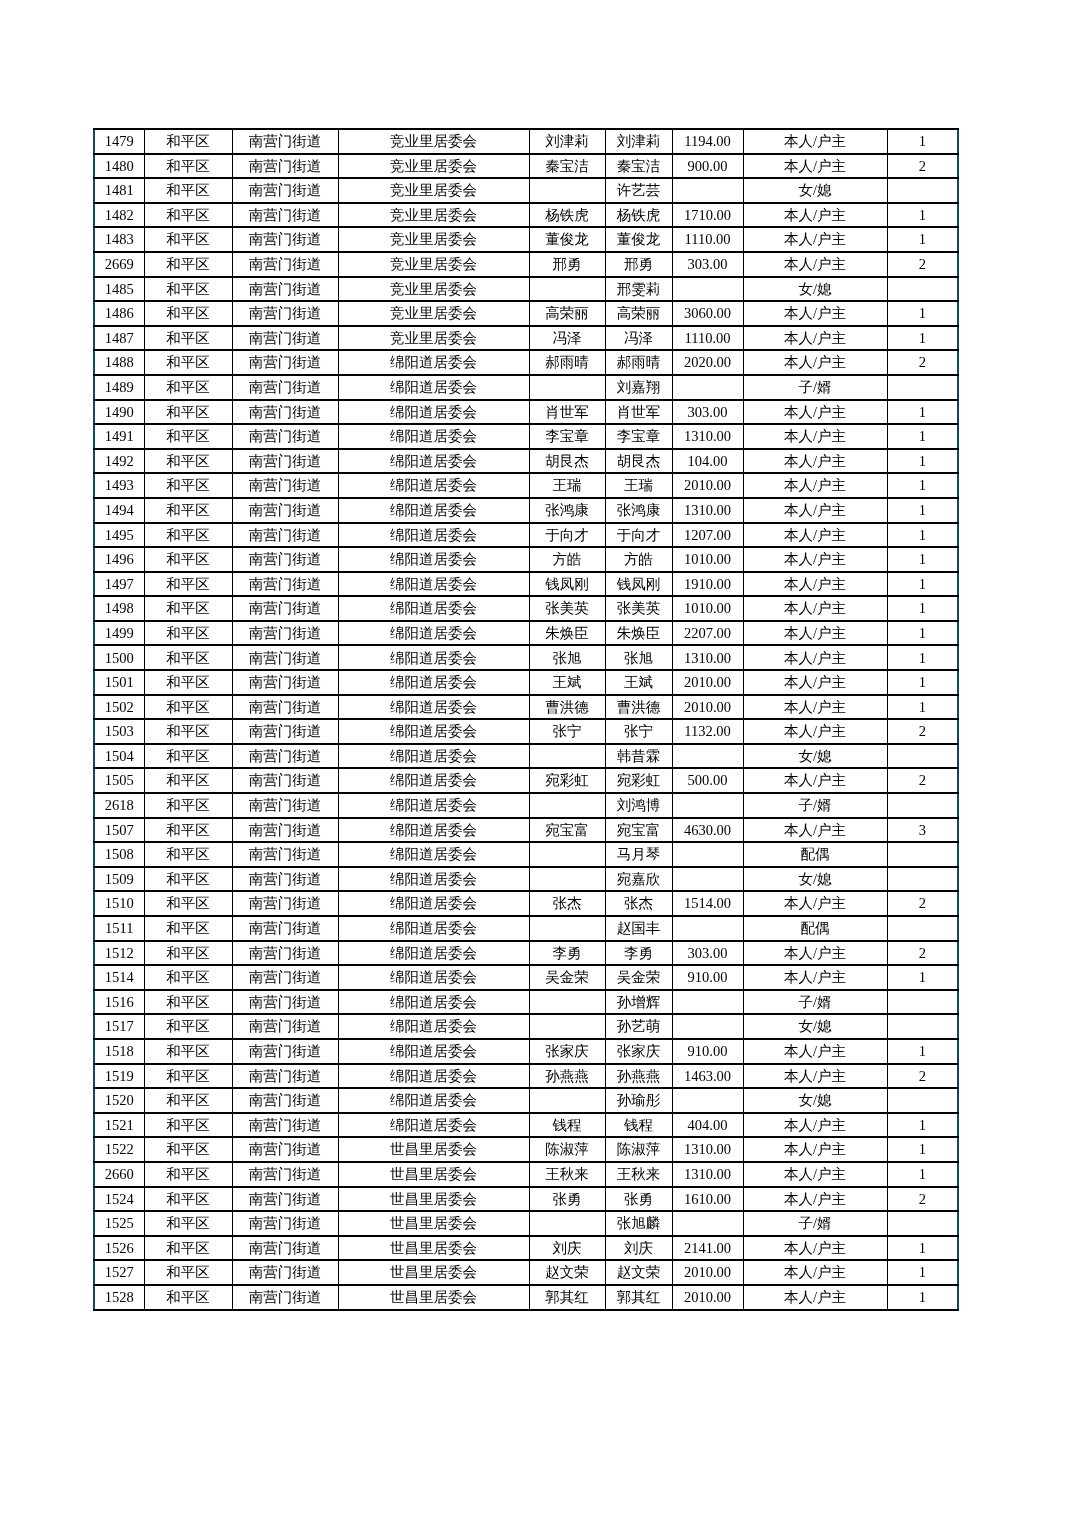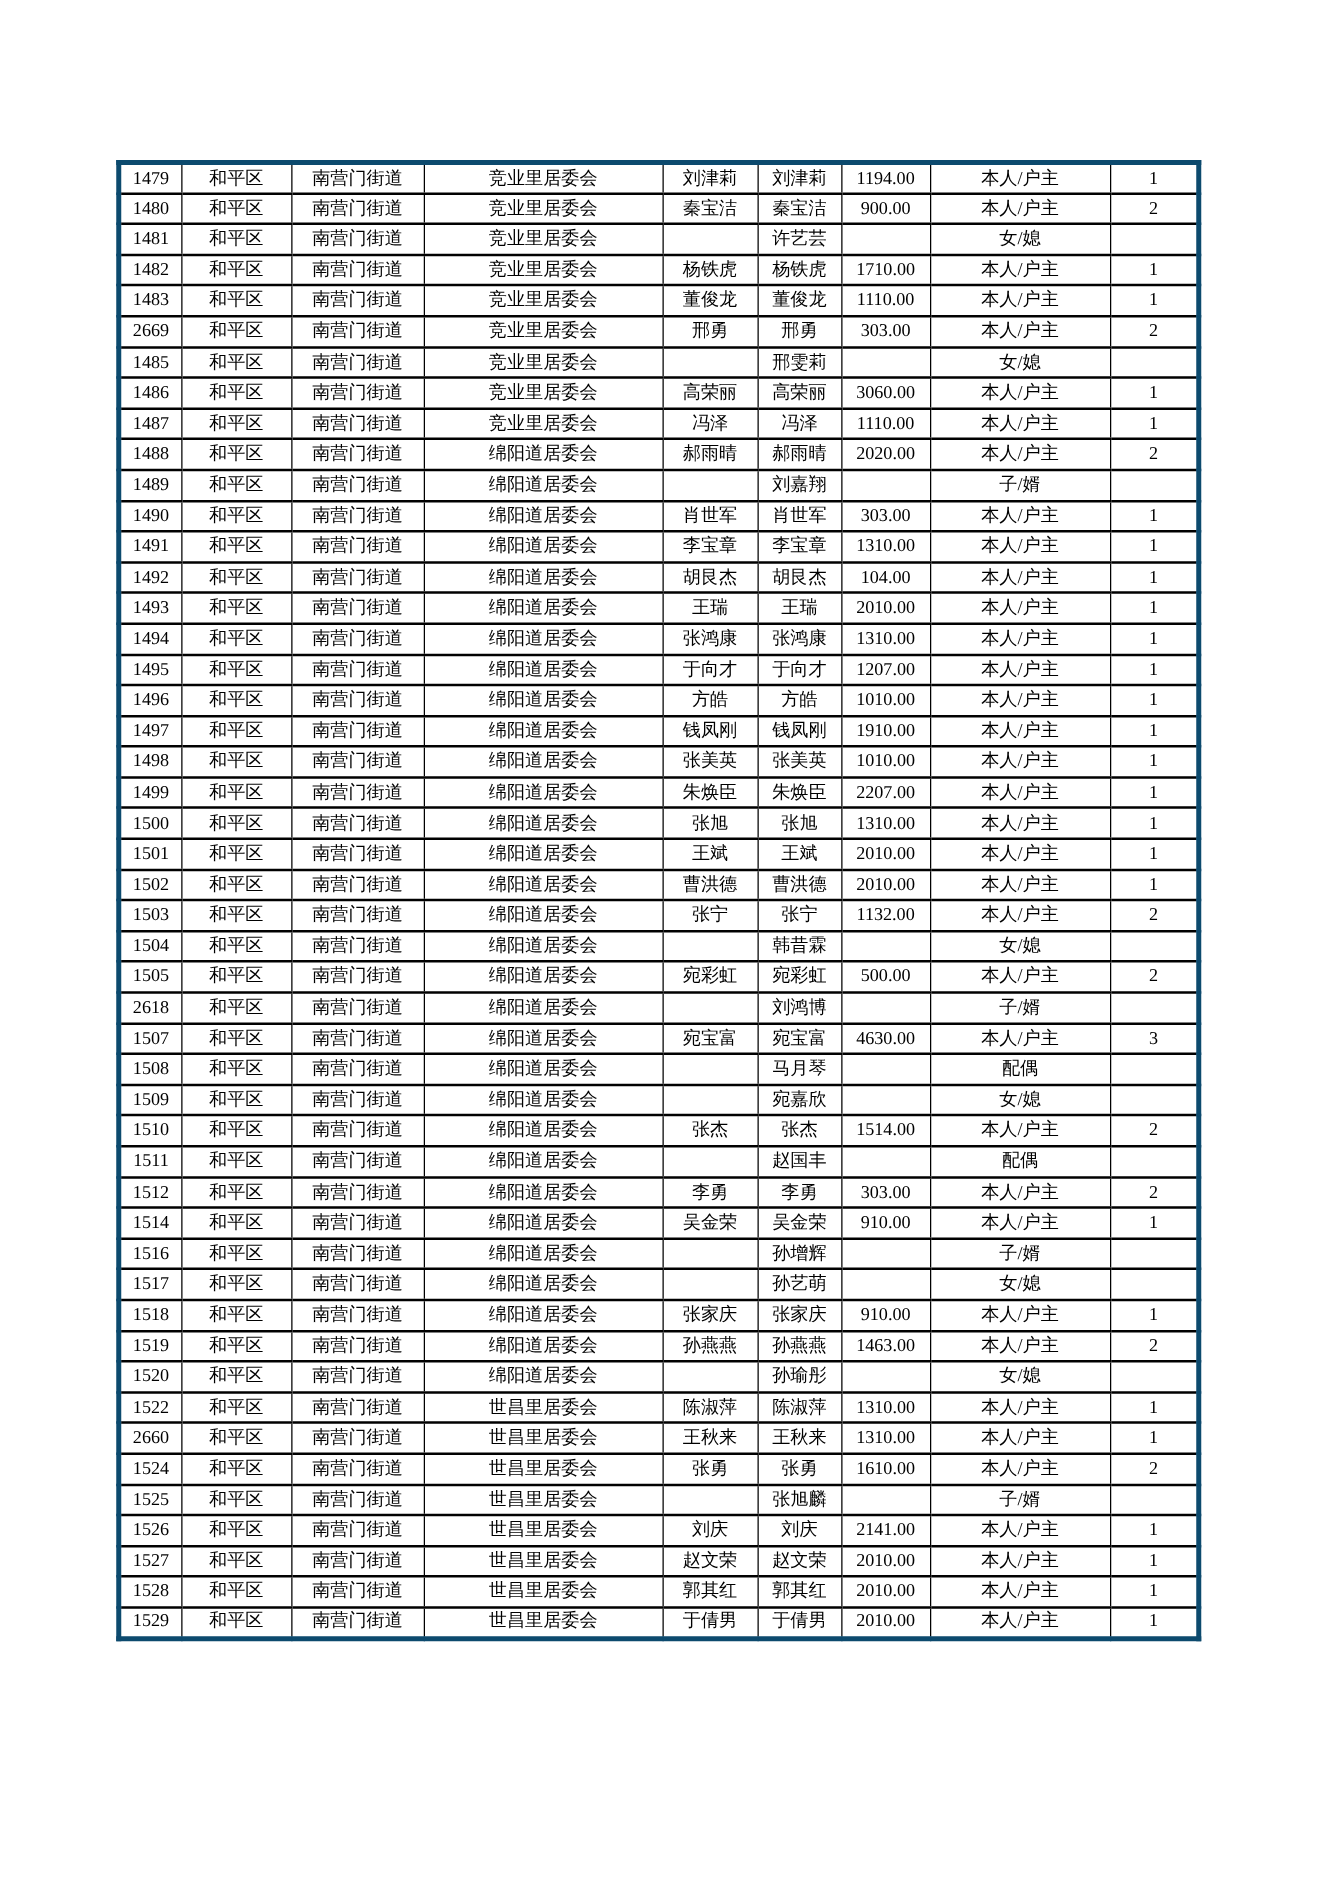--- a/index.html
+++ b/index.html
@@ -17,21 +17,21 @@
     height: 1519px;
     background: #ffffff;
   }
   table.data-table {
     position: absolute;
     left: 93px;
     top: 128px;
     width: 864px;
     border-collapse: collapse;
     table-layout: fixed;
-    border: 4px solid #0c4a6e;
+    border: 2px solid #0c4a6e;
   }
   table.data-table tr { height: 24.6px; }
   table.data-table td {
     border-left: 1px solid #000000;
     border-right: 1px solid #000000;
     border-top: 2px solid #000000;
     border-bottom: 2px solid #000000;
     text-align: center;
     vertical-align: middle;
     font-size: 14.5px;
@@ -501,20 +501,31 @@
           <td>和平区</td>
           <td>南营门街道</td>
           <td>绵阳道居委会</td>
           <td></td>
           <td>孙瑜彤</td>
           <td></td>
           <td>女/媳</td>
           <td></td>
         </tr>
         <tr>
+          <td>1521</td>
+          <td>和平区</td>
+          <td>南营门街道</td>
+          <td>绵阳道居委会</td>
+          <td>钱程</td>
+          <td>钱程</td>
+          <td>404.00</td>
+          <td>本人/户主</td>
+          <td>1</td>
+        </tr>
+        <tr>
           <td>1522</td>
           <td>和平区</td>
           <td>南营门街道</td>
           <td>世昌里居委会</td>
           <td>陈淑萍</td>
           <td>陈淑萍</td>
           <td>1310.00</td>
           <td>本人/户主</td>
           <td>1</td>
         </tr>
@@ -573,30 +584,19 @@
           <td>本人/户主</td>
           <td>1</td>
         </tr>
         <tr>
           <td>1528</td>
           <td>和平区</td>
           <td>南营门街道</td>
           <td>世昌里居委会</td>
           <td>郭其红</td>
           <td>郭其红</td>
-          <td>2010.00</td>
-          <td>本人/户主</td>
-          <td>1</td>
-        </tr>
-        <tr>
-          <td>1529</td>
-          <td>和平区</td>
-          <td>南营门街道</td>
-          <td>世昌里居委会</td>
-          <td>于倩男</td>
-          <td>于倩男</td>
           <td>2010.00</td>
           <td>本人/户主</td>
           <td>1</td>
         </tr>
       </tbody>
   </table>
 </div>
 
 </body></html>

